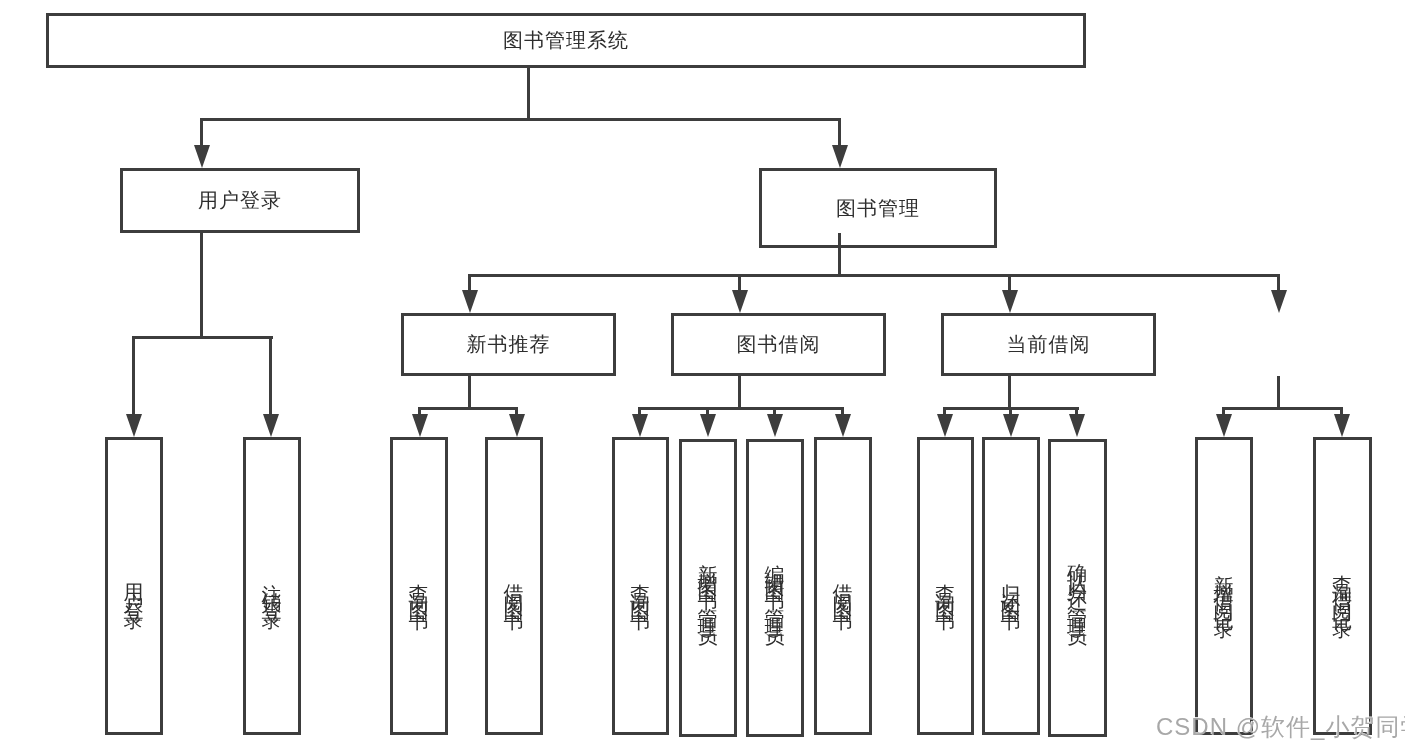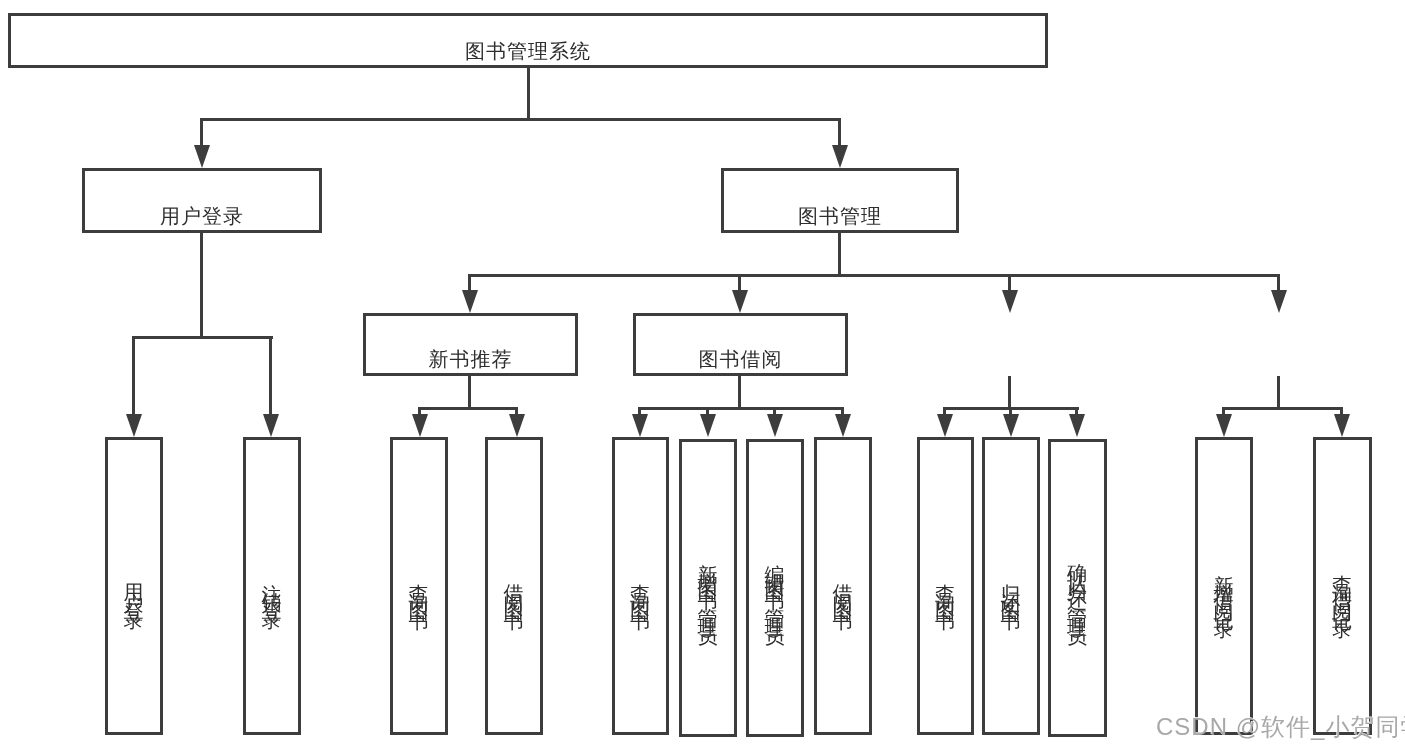--- a/index.html
+++ b/index.html
@@ -1,21 +1,21 @@
 <!DOCTYPE html>
 <html><head>
 <meta charset="utf-8">
 <style>
   html,body{margin:0;padding:0;background:#ffffff;}
   body{font-family:"Liberation Sans",sans-serif;}
   #canvas{position:relative;width:1405px;height:747px;background:#ffffff;overflow:hidden;}
   .box{
     position:absolute;box-sizing:border-box;background:#ffffff;
-    border:3px solid #3d3d3d;display:flex;align-items:flex-end;justify-content:center;
-    font-size:20px;color:#2e2e2e;letter-spacing:1px;white-space:nowrap;
+    border:3px solid #3d3d3d;display:flex;align-items:center;justify-content:center;
+    font-size:20px;color:#2e2e2e;letter-spacing:1px;white-space:nowrap;margin-left:38px;
   }
   .vbox{
     position:absolute;box-sizing:border-box;background:#ffffff;
     border:3px solid #3d3d3d;display:flex;align-items:center;justify-content:center;
     font-size:20px;color:#2e2e2e;
   }
   .vbox .vtext{
     writing-mode:vertical-rl;text-orientation:mixed;
     letter-spacing:9px;line-height:1;white-space:nowrap;
   }
@@ -44,21 +44,21 @@
   <div class="ln" style="left:200px;top:118px;width:641px;height:3px;"></div>
 
   <div class="ln" style="left:200px;top:118px;width:3px;height:30px;"></div>
   <div class="tri" style="left:194px;top:145px;"></div>
   <div class="ln" style="left:838px;top:118px;width:3px;height:30px;"></div>
   <div class="tri" style="left:832px;top:145px;"></div>
 
   <div class="box" style="left:82px;top:168px;width:240px;height:65px;">
     <span>用户登录</span>
   </div>
-  <div class="box" style="left:721px;top:168px;width:238px;height:65px;">
+  <div class="box" style="left:721px;top:168px;width:238px;height:80px;">
     <span>图书管理</span>
   </div>
 
   <div class="ln" style="left:200px;top:233px;width:3px;height:106px;"></div>
   <div class="ln" style="left:132px;top:336px;width:141px;height:3px;"></div>
   <div class="ln" style="left:132px;top:336px;width:3px;height:81px;"></div>
   <div class="tri" style="left:126px;top:414px;"></div>
   <div class="ln" style="left:269px;top:336px;width:3px;height:81px;"></div>
   <div class="tri" style="left:263px;top:414px;"></div>
 
@@ -71,20 +71,23 @@
   <div class="ln" style="left:1008px;top:274px;width:3px;height:18px;"></div>
   <div class="tri" style="left:1002px;top:290px;"></div>
   <div class="ln" style="left:1277px;top:274px;width:3px;height:18px;"></div>
   <div class="tri" style="left:1271px;top:290px;"></div>
 
   <div class="box" style="left:363px;top:313px;width:215px;height:63px;">
     <span>新书推荐</span>
   </div>
   <div class="box" style="left:633px;top:313px;width:215px;height:63px;">
     <span>图书借阅</span>
+  </div>
+  <div class="box" style="left:903px;top:313px;width:215px;height:63px;">
+    <span>当前借阅</span>
   </div>
 
   <div class="ln" style="left:468px;top:376px;width:3px;height:34px;"></div>
   <div class="ln" style="left:418px;top:407px;width:100px;height:3px;"></div>
   <div class="ln" style="left:418px;top:407px;width:3px;height:10px;"></div>
   <div class="tri" style="left:412px;top:414px;"></div>
   <div class="ln" style="left:515px;top:407px;width:3px;height:10px;"></div>
   <div class="tri" style="left:509px;top:414px;"></div>
 
   <div class="ln" style="left:738px;top:376px;width:3px;height:34px;"></div>

